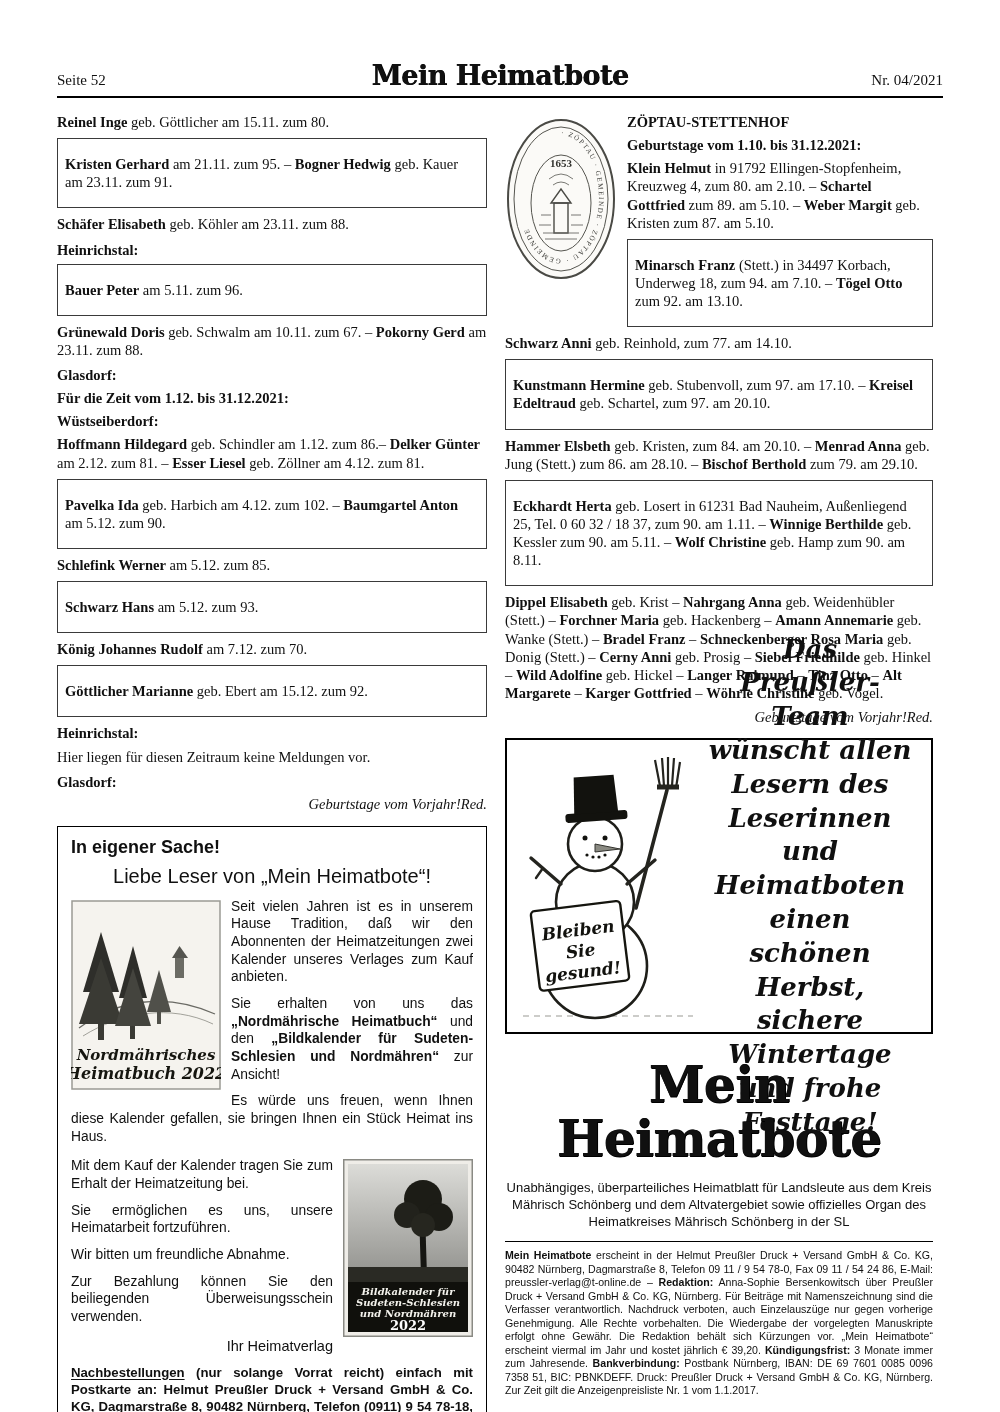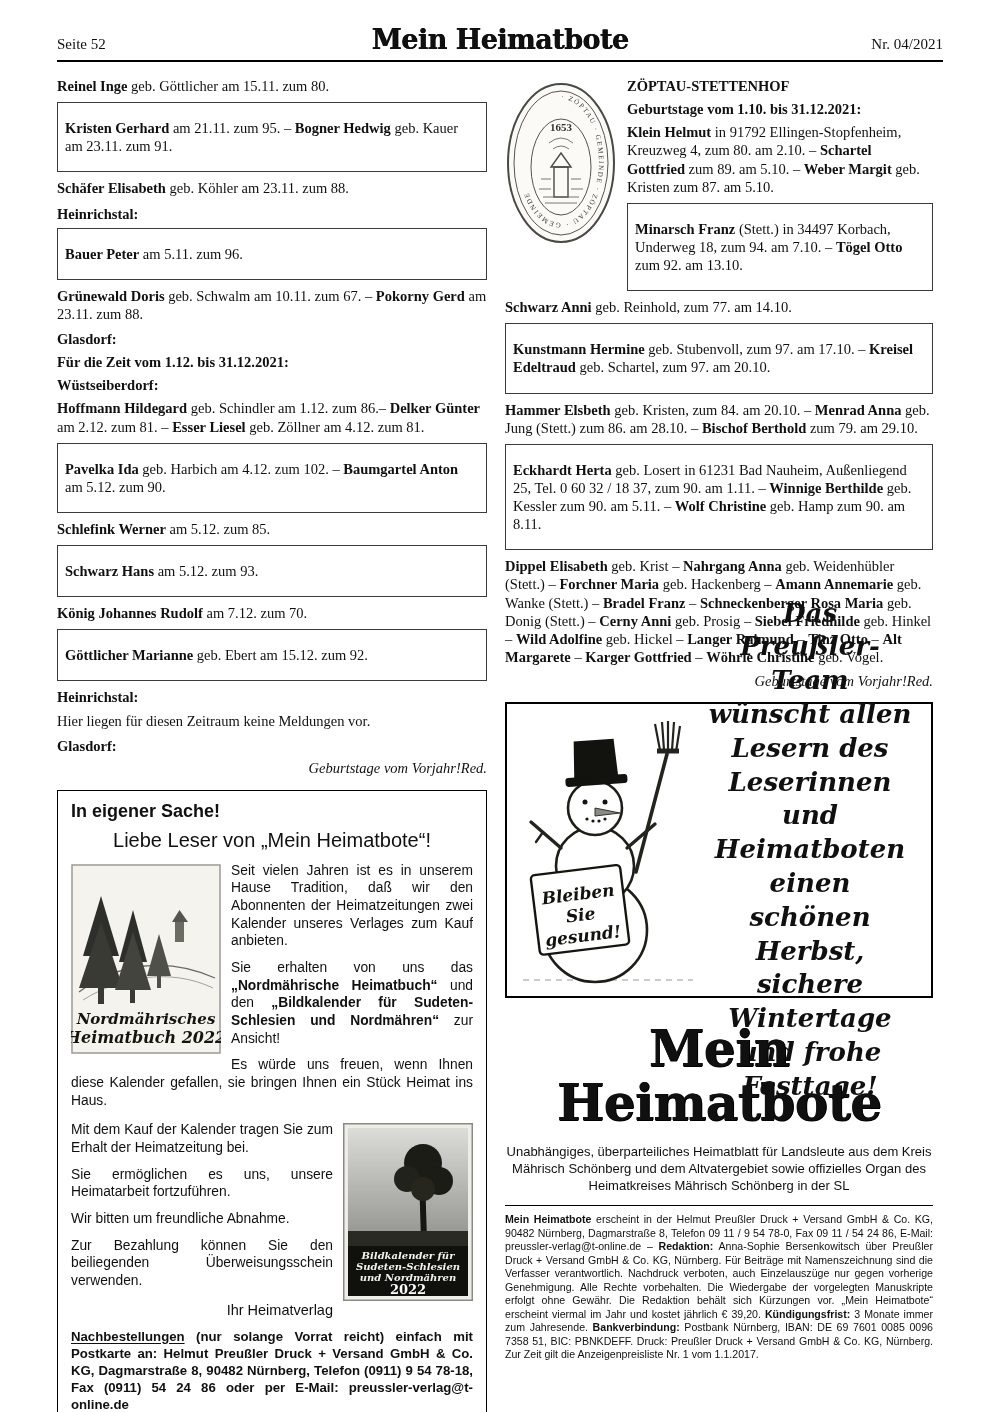--- a/index.html
+++ b/index.html
@@ -1,20 +1,20 @@
 <!DOCTYPE html>
 <html><head>
 <meta charset="utf-8">
 <style>
   * { box-sizing: border-box; margin: 0; padding: 0; }
   html, body { width: 1000px; }
   body { height: 1412px; background: #fff; color: #101010; font-family: "Liberation Serif", serif; }
   .page { width: 1000px; height: 1412px; padding: 26px 57px 16px; overflow: hidden; background: #fff; }
 
-  .header { display: grid; grid-template-columns: 1fr auto 1fr; align-items: end; border-bottom: 2px solid #000; padding-bottom: 7px; }
+  .header { display: grid; grid-template-columns: 1fr auto 1fr; align-items: end; border-bottom: 2px solid #000; padding-bottom: 7px; margin-top: 36px; }
   .page-label { font-size: 15px; }
   .issue-label { font-size: 15px; text-align: right; }
   .blackletter { font-family: "DejaVu Serif", serif; font-weight: bold; letter-spacing: -0.5px; }
   .logo-small { font-size: 27px; line-height: 1; text-shadow: 0.6px 0 #000; }
 
   .columns { display: flex; gap: 18px; margin-top: 15px; }
   .col-left  { width: 430px; flex: none; }
   .col-right { width: 428px; flex: none; }
 
   .entry { font-size: 14.5px; line-height: 1.25; margin-bottom: 7px; }

